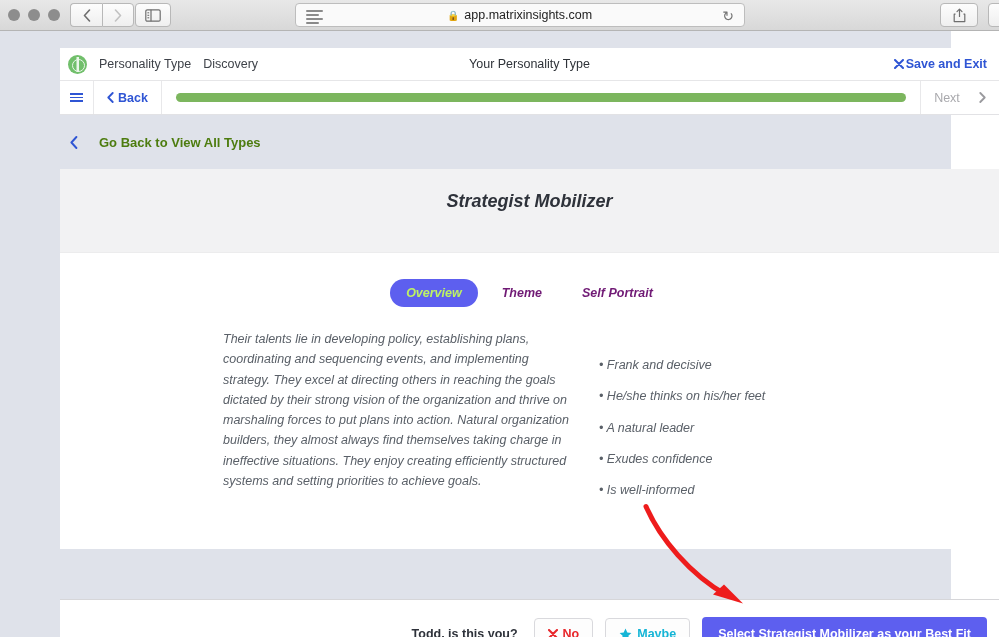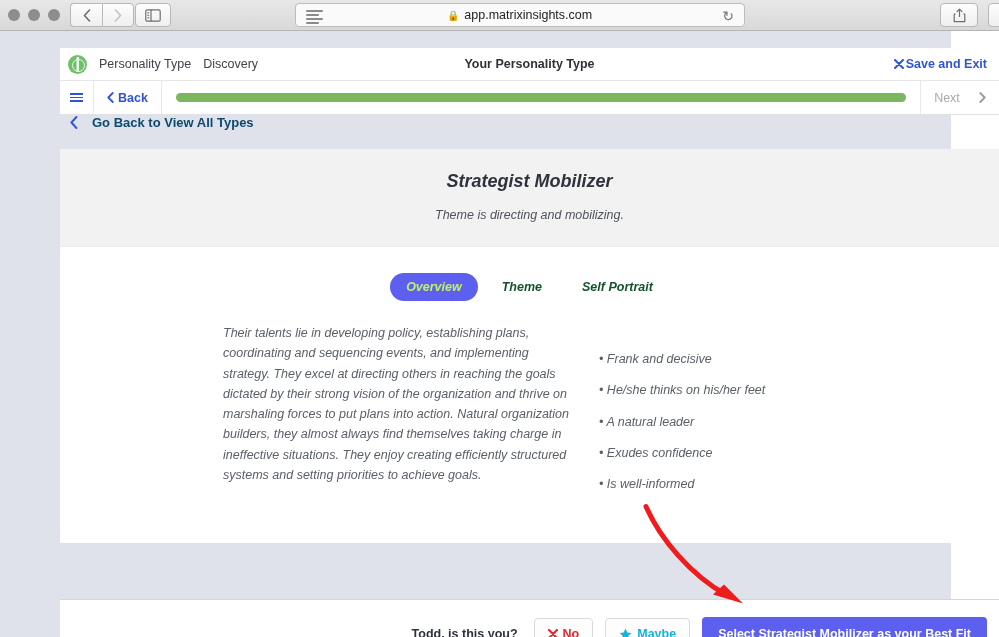--- a/index.html
+++ b/index.html
@@ -121,21 +121,21 @@
     width:1.5px; height:15px; background:#eaf6e9;
     box-shadow: -0.5px 0 0 0 #eaf6e9;
     transform: rotate(0deg);
   }
   .hdr-link {
     font-size: 12.5px; color: #3e4249;
     margin-left: 12px;
   }
   .hdr-title {
     position: absolute; left: 0; right: 0; text-align: center;
-    font-size: 12.5px; font-weight: bold; color: #2e3238;
+    font-size: 12.5px; font-weight: normal; color: #2e3238;
     pointer-events: none;
   }
   .save-exit {
     position: absolute; right: 12px;
     font-size: 12.5px; font-weight: bold; color: #2f55d4;
     display: flex; align-items: center; gap: 2px;
   }
 
   
   .nav-row {
@@ -171,22 +171,23 @@
     height: 9px; border-radius: 5px; background: #7cb65e;
   }
   .next-cell {
     width: 78px;
     display:flex; align-items:center; justify-content:center;
     font-size: 12.5px; color: #a9a9ad; gap: 19px;
   }
 
   
   .goback {
-    font-size: 13px; font-weight: bold; color: #0c4a6e;
-    display: inline-flex; align-items: center; gap: 14px;
+    margin-top: 20px;
+    font-size: 13px; font-weight: bold; color: #4d7c0f;
+    display: inline-flex; align-items: center; gap: 21px;
     padding-left: 10px;
   }
 
   
   .type-card {
     margin-top: 16px;
     background: #ffffff;
     font-style: italic;
   }
   .type-card-head {
@@ -207,21 +208,21 @@
     padding: 26px 20px 0;
     min-height: 296px;
     position: relative;
   }
   .tabs {
     display: flex; justify-content: center; align-items: center;
     gap: 8px;
     margin-bottom: 22px;
   }
   .tab {
-    font-size: 12.5px; font-weight: bold; color: #14532d;
+    font-size: 12.5px; font-weight: bold; color: #701a75;
     padding: 7px 16px; border-radius: 14px;
   }
   .tab.active { background: #5d5fef; color: #bef264; }
 
   .cols {
     display: flex;
     padding: 0 60px 0 143px;
     gap: 24px;
   }
   .col-left { width: 352px; }
@@ -383,21 +384,20 @@
       <svg width="8" height="13" viewBox="0 0 8 13">
           <path d="M6.4 1L1.4 6.5L6.4 12" stroke="#2f55d4" stroke-width="1.9" fill="none" stroke-linecap="round" stroke-linejoin="round"></path>
         </svg>
       <span>Go Back to View All Types</span>
     </div>
 
     
     <div class="type-card">
       <div class="type-card-head">
         <div class="type-title">Strategist Mobilizer</div>
-        <div class="type-subtitle">Theme is directing and mobilizing.</div>
       </div>
       <div class="type-card-body">
         <div class="tabs" id="tabs">
             <div class="tab active">Overview</div>
             <div class="tab">Theme</div>
             <div class="tab">Self Portrait</div>
           </div>
         <div class="cols">
           <div class="col-left">
             <p class="para">Their talents lie in developing policy, establishing plans, coordinating and sequencing events, and implementing strategy. They excel at directing others in reaching the goals dictated by their strong vision of the organization and thrive on marshaling forces to put plans into action. Natural organization builders, they almost always find themselves taking charge in ineffective situations. They enjoy creating efficiently structured systems and setting priorities to achieve goals.</p>

